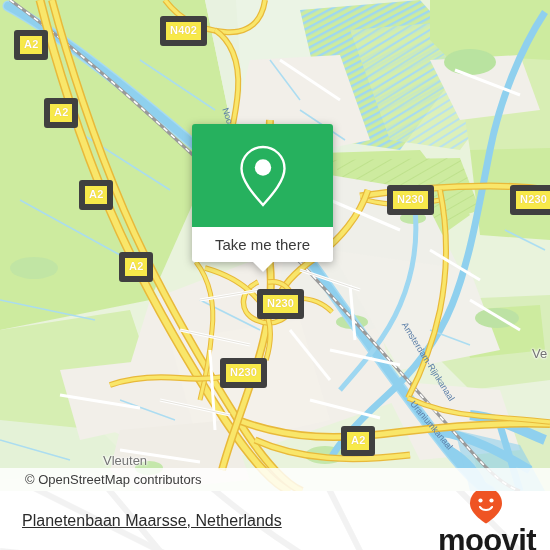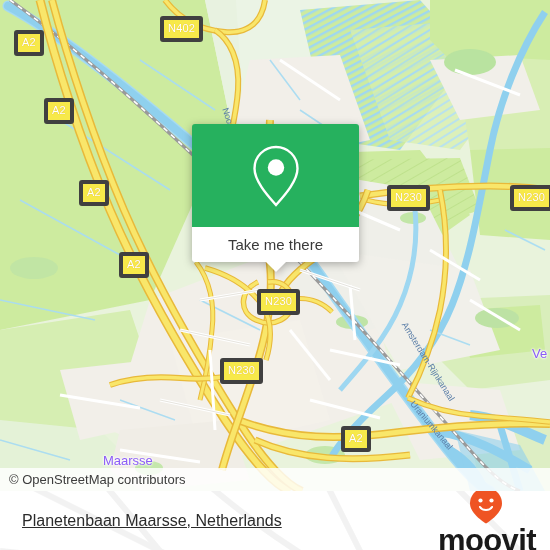--- a/index.html
+++ b/index.html
@@ -17,53 +17,53 @@
     width: 550px; height: 491px;
     overflow: hidden;
     background: #eef7e4;
   }
   .map-svg { position: absolute; left: 0; top: 0; }
 
   
   .shield {
     position: absolute;
     background: #f7e94a;
-    border: 4px solid #404040;
+    border: 6px solid #404040;
     border-radius: 3px;
     color: #ffffff;
     font-size: 11px;
-    font-weight: normal;
+    font-weight: bold;
     line-height: 1;
     padding: 3px 4px 4px 4px;
     letter-spacing: 0.2px;
     text-shadow: 0 0 1px #d8a92a;
     white-space: nowrap;
   }
 
   
   .place-label {
     position: absolute;
-    color: #8b5cf6;
+    color: #737373;
     font-size: 13px;
     white-space: nowrap;
     text-shadow: 0 0 3px #fff, 0 0 3px #fff, 0 0 2px #fff;
   }
   .water-label {
     position: absolute;
     color: #5c7fa8;
     font-size: 9px;
     white-space: nowrap;
     transform-origin: 0 50%;
   }
 
   
   .popup {
     position: absolute;
     left: 192px; top: 124px;
-    width: 167px;
+    width: 141px;
     border-radius: 3px;
     overflow: visible;
     filter: drop-shadow(0 2px 4px rgba(0,0,0,0.30));
   }
   .popup-top {
     background: #26b15e;
     height: 103px;
     border-radius: 3px 3px 0 0;
     display: flex; align-items: center; justify-content: center;
   }
@@ -91,21 +91,21 @@
 
   
   .attribution {
     position: absolute;
     left: 0; top: 468px;
     width: 550px; height: 23px;
     background: rgba(255,255,255,0.82);
     color: #3c3c3c;
     font-size: 13px;
     display: flex; align-items: center;
-    padding-left: 9px;
+    padding-left: 25px;
   }
 
   
   .footer {
     position: absolute;
     left: 0; top: 491px;
     width: 550px; height: 59px;
     background: #ffffff;
     overflow: hidden;
   }
@@ -302,21 +302,21 @@
         <div class="shield" style="left: 79px; top: 180px;">A2</div>
         <div class="shield" style="left: 119px; top: 252px;">A2</div>
         <div class="shield" style="left: 387px; top: 185px;">N230</div>
         <div class="shield" style="left: 510px; top: 185px;">N230</div>
         <div class="shield" style="left: 257px; top: 289px;">N230</div>
         <div class="shield" style="left: 220px; top: 358px;">N230</div>
         <div class="shield" style="left: 341px; top: 426px;">A2</div>
       </div>
 
     <div>
-        <div class="place-label" style="left: 103px; top: 453px;">Maarsse</div>
+        <div class="place-label" style="left: 103px; top: 453px;">Vleuten</div>
         <div class="place-label" style="left: 532px; top: 346px;">Ve</div>
         <div class="water-label" style="left: 404px; top: 318px; transform: rotate(58deg);">Amsterdam-Rijnkanaal</div>
         <div class="water-label" style="left: 412px; top: 397px; transform: rotate(50deg);">Uraniumkanaal</div>
         <div class="water-label" style="left: 225px; top: 103px; transform: rotate(72deg);">Noor</div>
       </div>
 
     <div class="popup">
       <div class="popup-top">
         <svg class="popup-pin" width="56" height="66" viewBox="0 0 56 66">
           <path d="M28 4 C16 4 6.5 13.5 6.5 25.5 C6.5 39 22 55 28 62 C34 55 49.5 39 49.5 25.5 C49.5 13.5 40 4 28 4 Z" fill="none" stroke="#ffffff" stroke-width="2.4"></path>

